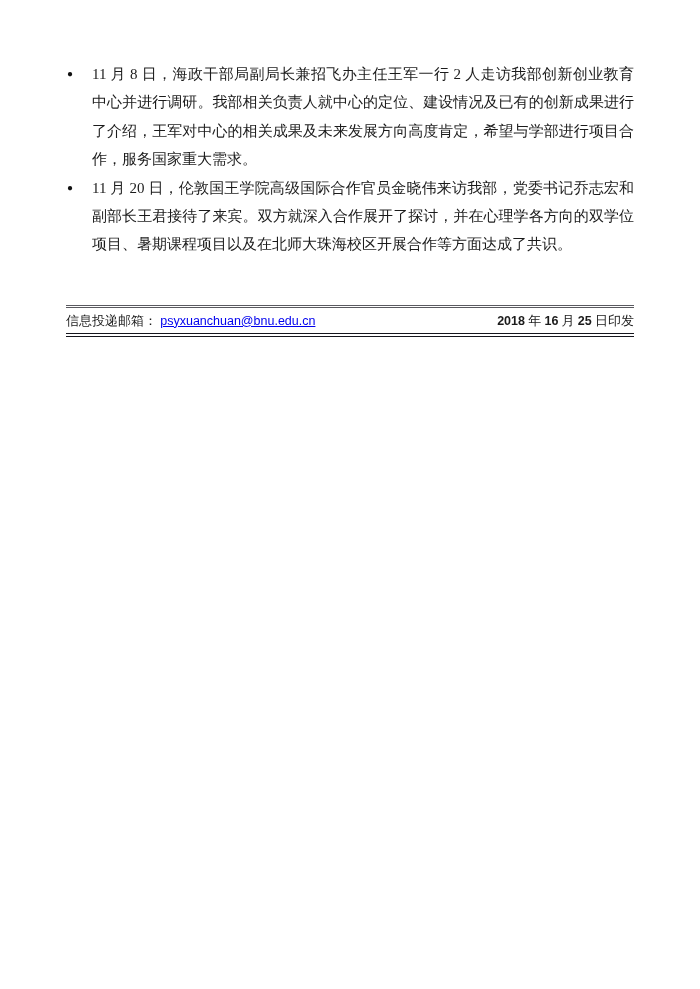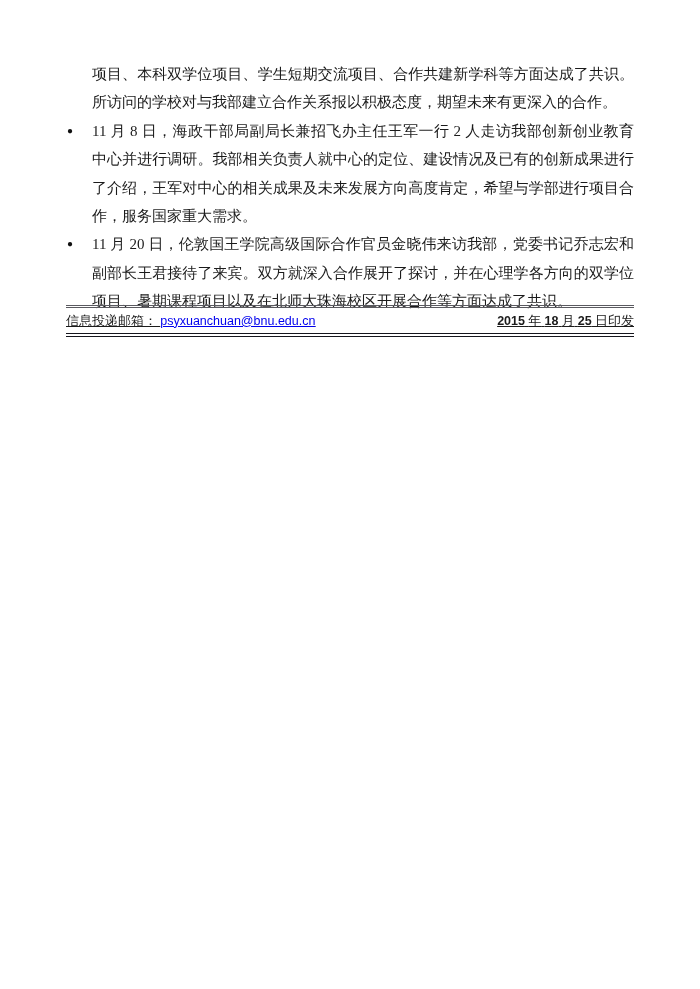--- a/index.html
+++ b/index.html
@@ -56,21 +56,20 @@
   }
   .rule-top {
     height: 0;
     border-top: 3px double #5a5a60;
   }
   .frow {
     display: flex;
     justify-content: space-between;
     align-items: center;
     height: 25px;
-    text-decoration: underline;
   }
   .femail-label {
     color: #1b1b1b;
   }
   .femail-link {
     font-family: "Liberation Sans", sans-serif;
     font-size: 12.5px;
     color: #0000ee;
     text-decoration: underline;
     cursor: pointer;
@@ -84,21 +83,20 @@
     height: 2px;
     border-top: 1.6px solid #15151d;
     border-bottom: 1.6px solid #15151d;
   }
 </style>
 </head>
 <body>
 
 <div class="content">
 
-  <p class="hang">项目、本科双学位项目、学生短期交流项目、合作共建新学科等方面达成了共识。所访问的学校对与我部建立合作关系报以积极态度，期望未来有更深入的合作。</p>
 
   <div class="bullet">
     <span class="marker">●</span>
     <div class="btext">11 月 8 日，海政干部局副局长兼招飞办主任王军一行 2 人走访我部创新创业教育中心并进行调研。我部相关负责人就中心的定位、建设情况及已有的创新成果进行了介绍，王军对中心的相关成果及未来发展方向高度肯定，希望与学部进行项目合作，服务国家重大需求。</div>
   </div>
 
   <div class="bullet">
     <span class="marker">●</span>
     <div class="btext">11 月 20 日，伦敦国王学院高级国际合作官员金晓伟来访我部，党委书记乔志宏和副部长王君接待了来宾。双方就深入合作展开了探讨，并在心理学各方向的双学位项目、暑期课程项目以及在北师大珠海校区开展合作等方面达成了共识。</div>
   </div>
@@ -106,22 +104,22 @@
 </div>
 
 <div class="footer">
   <div class="rule-top"></div>
   <div class="frow">
     <span class="fleft">
       <span class="femail-label">信息投递邮箱：</span>
       <a class="femail-link">psyxuanchuan@bnu.edu.cn</a>
     </span>
     <span class="fdate">
-      <span class="num">2015</span>
+      <span class="num">2018</span>
       <span>年</span>
-      <span class="num">18</span>
+      <span class="num">16</span>
       <span>月</span>
       <span class="num">25</span>
       <span>日印发</span>
     </span>
   </div>
   <div class="rule-bottom"></div>
 </div>
 
 </body></html>

